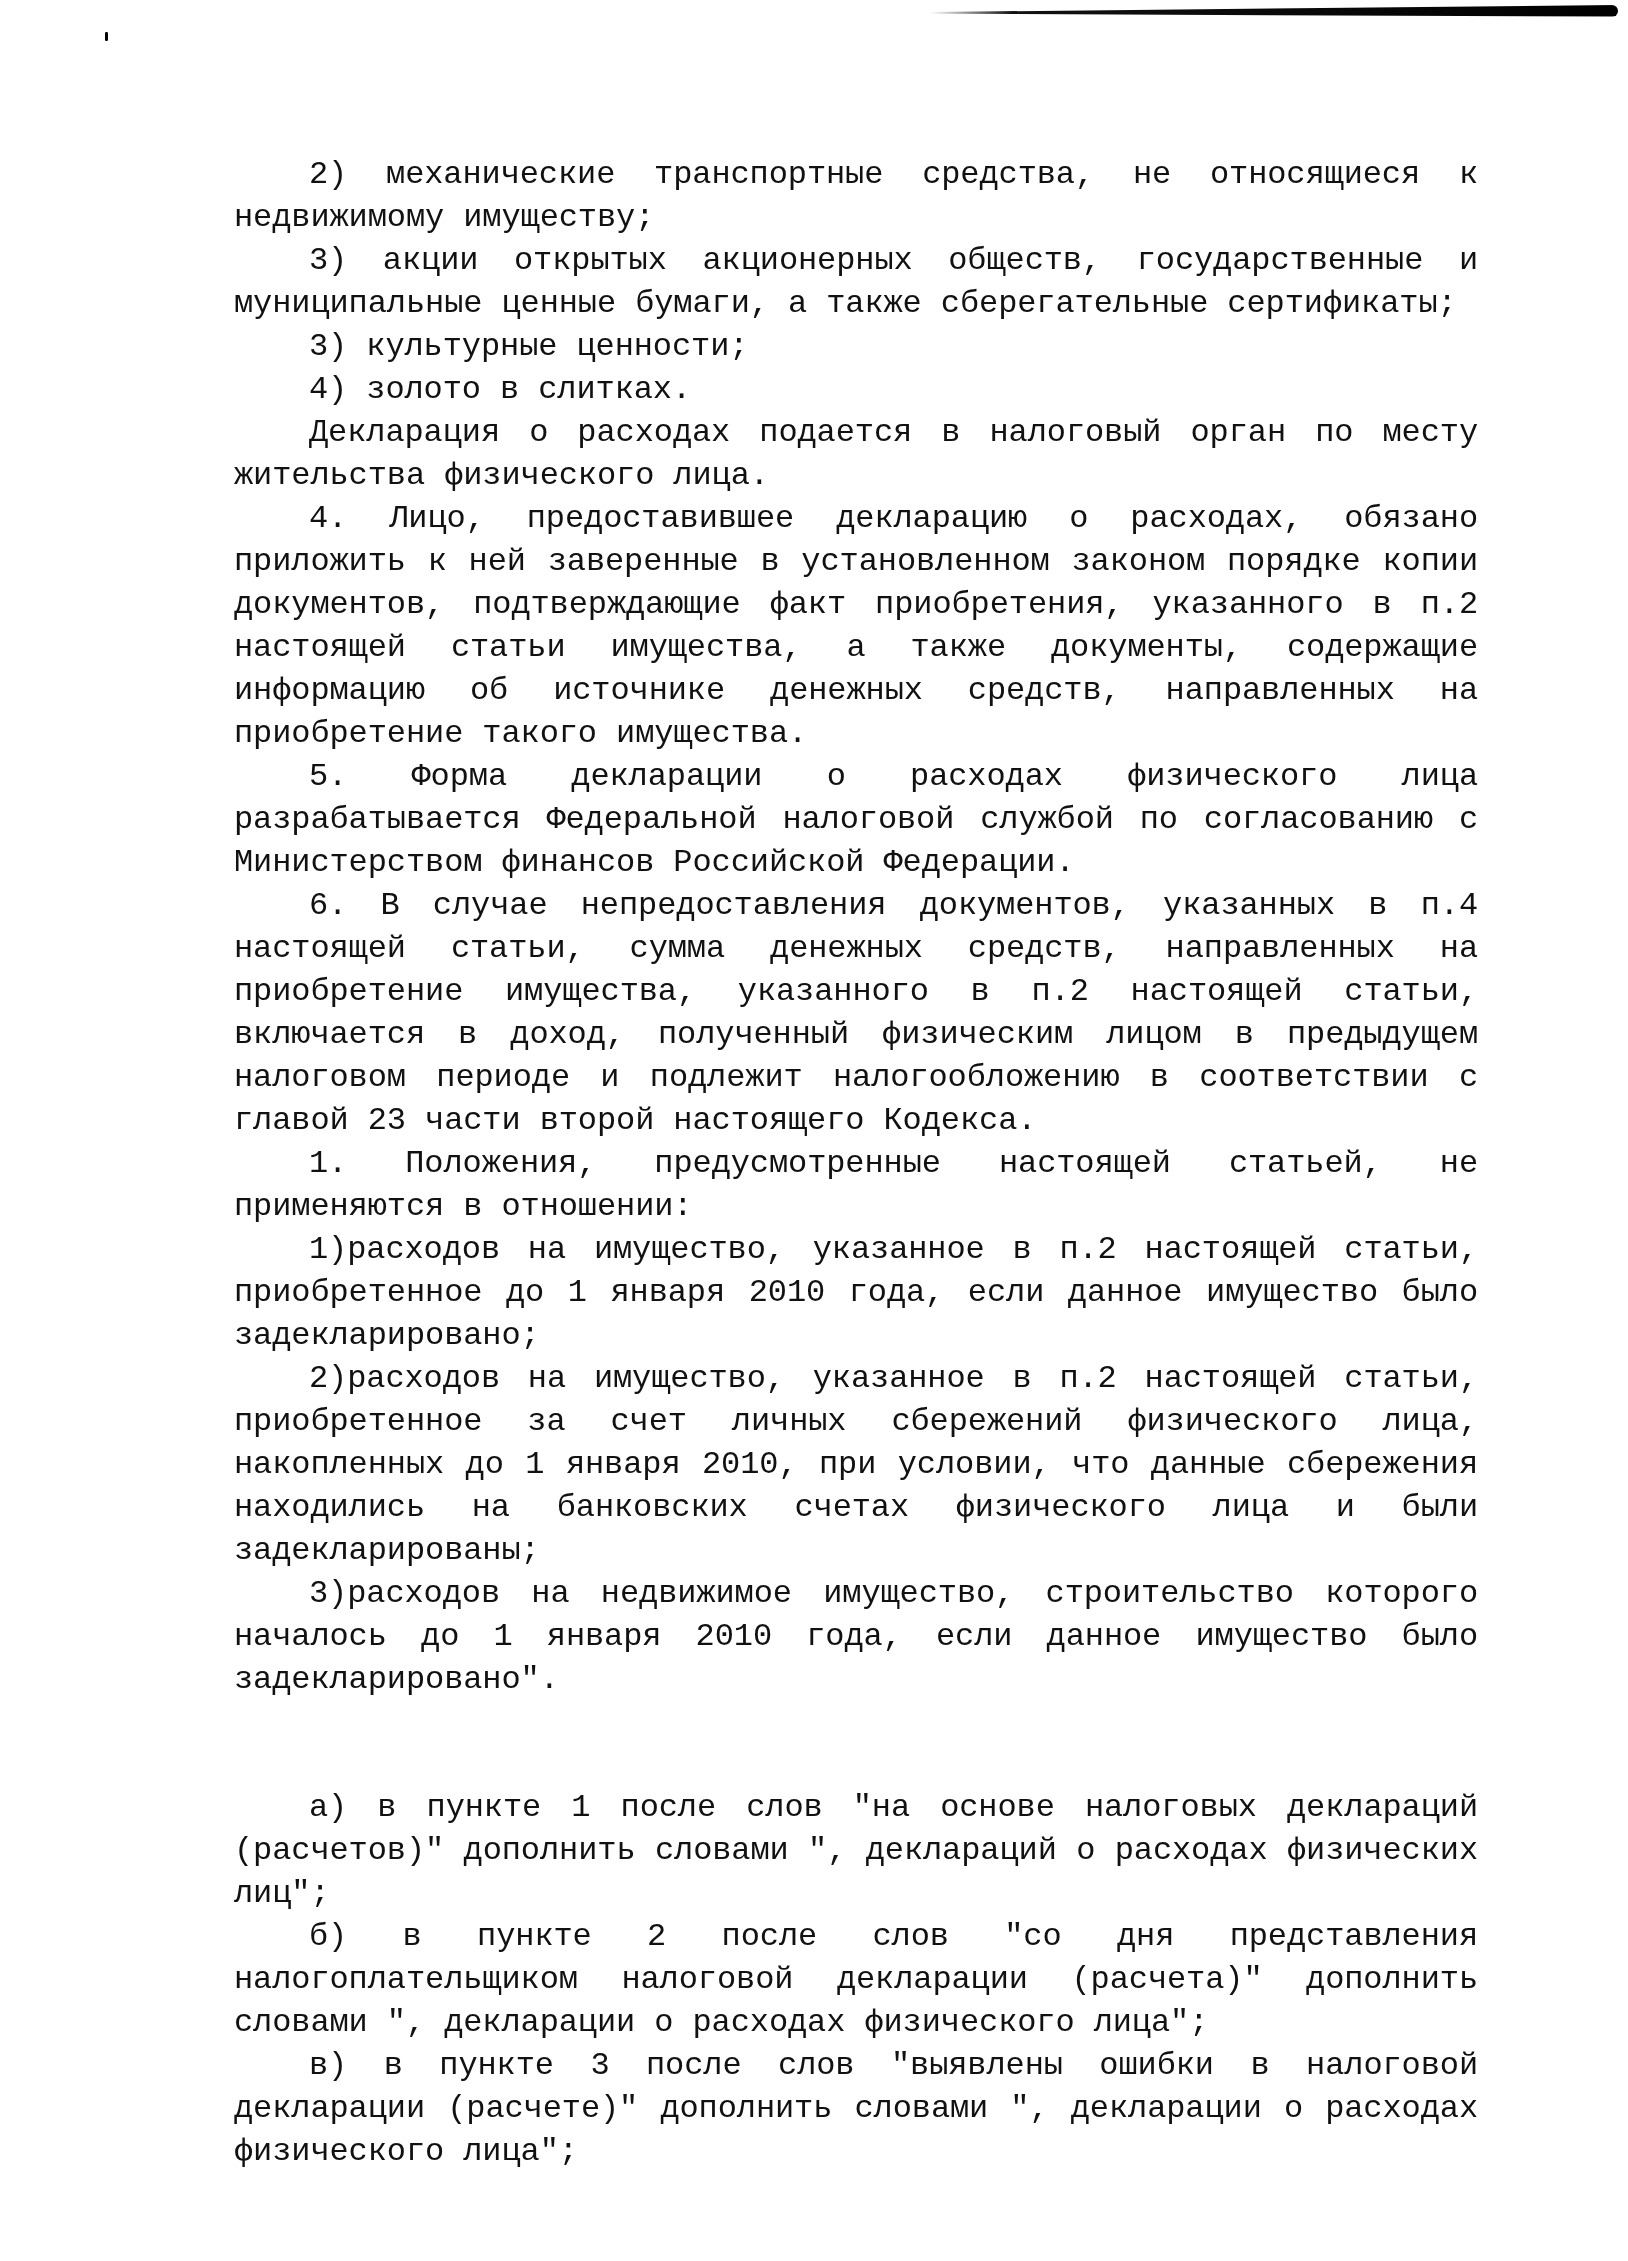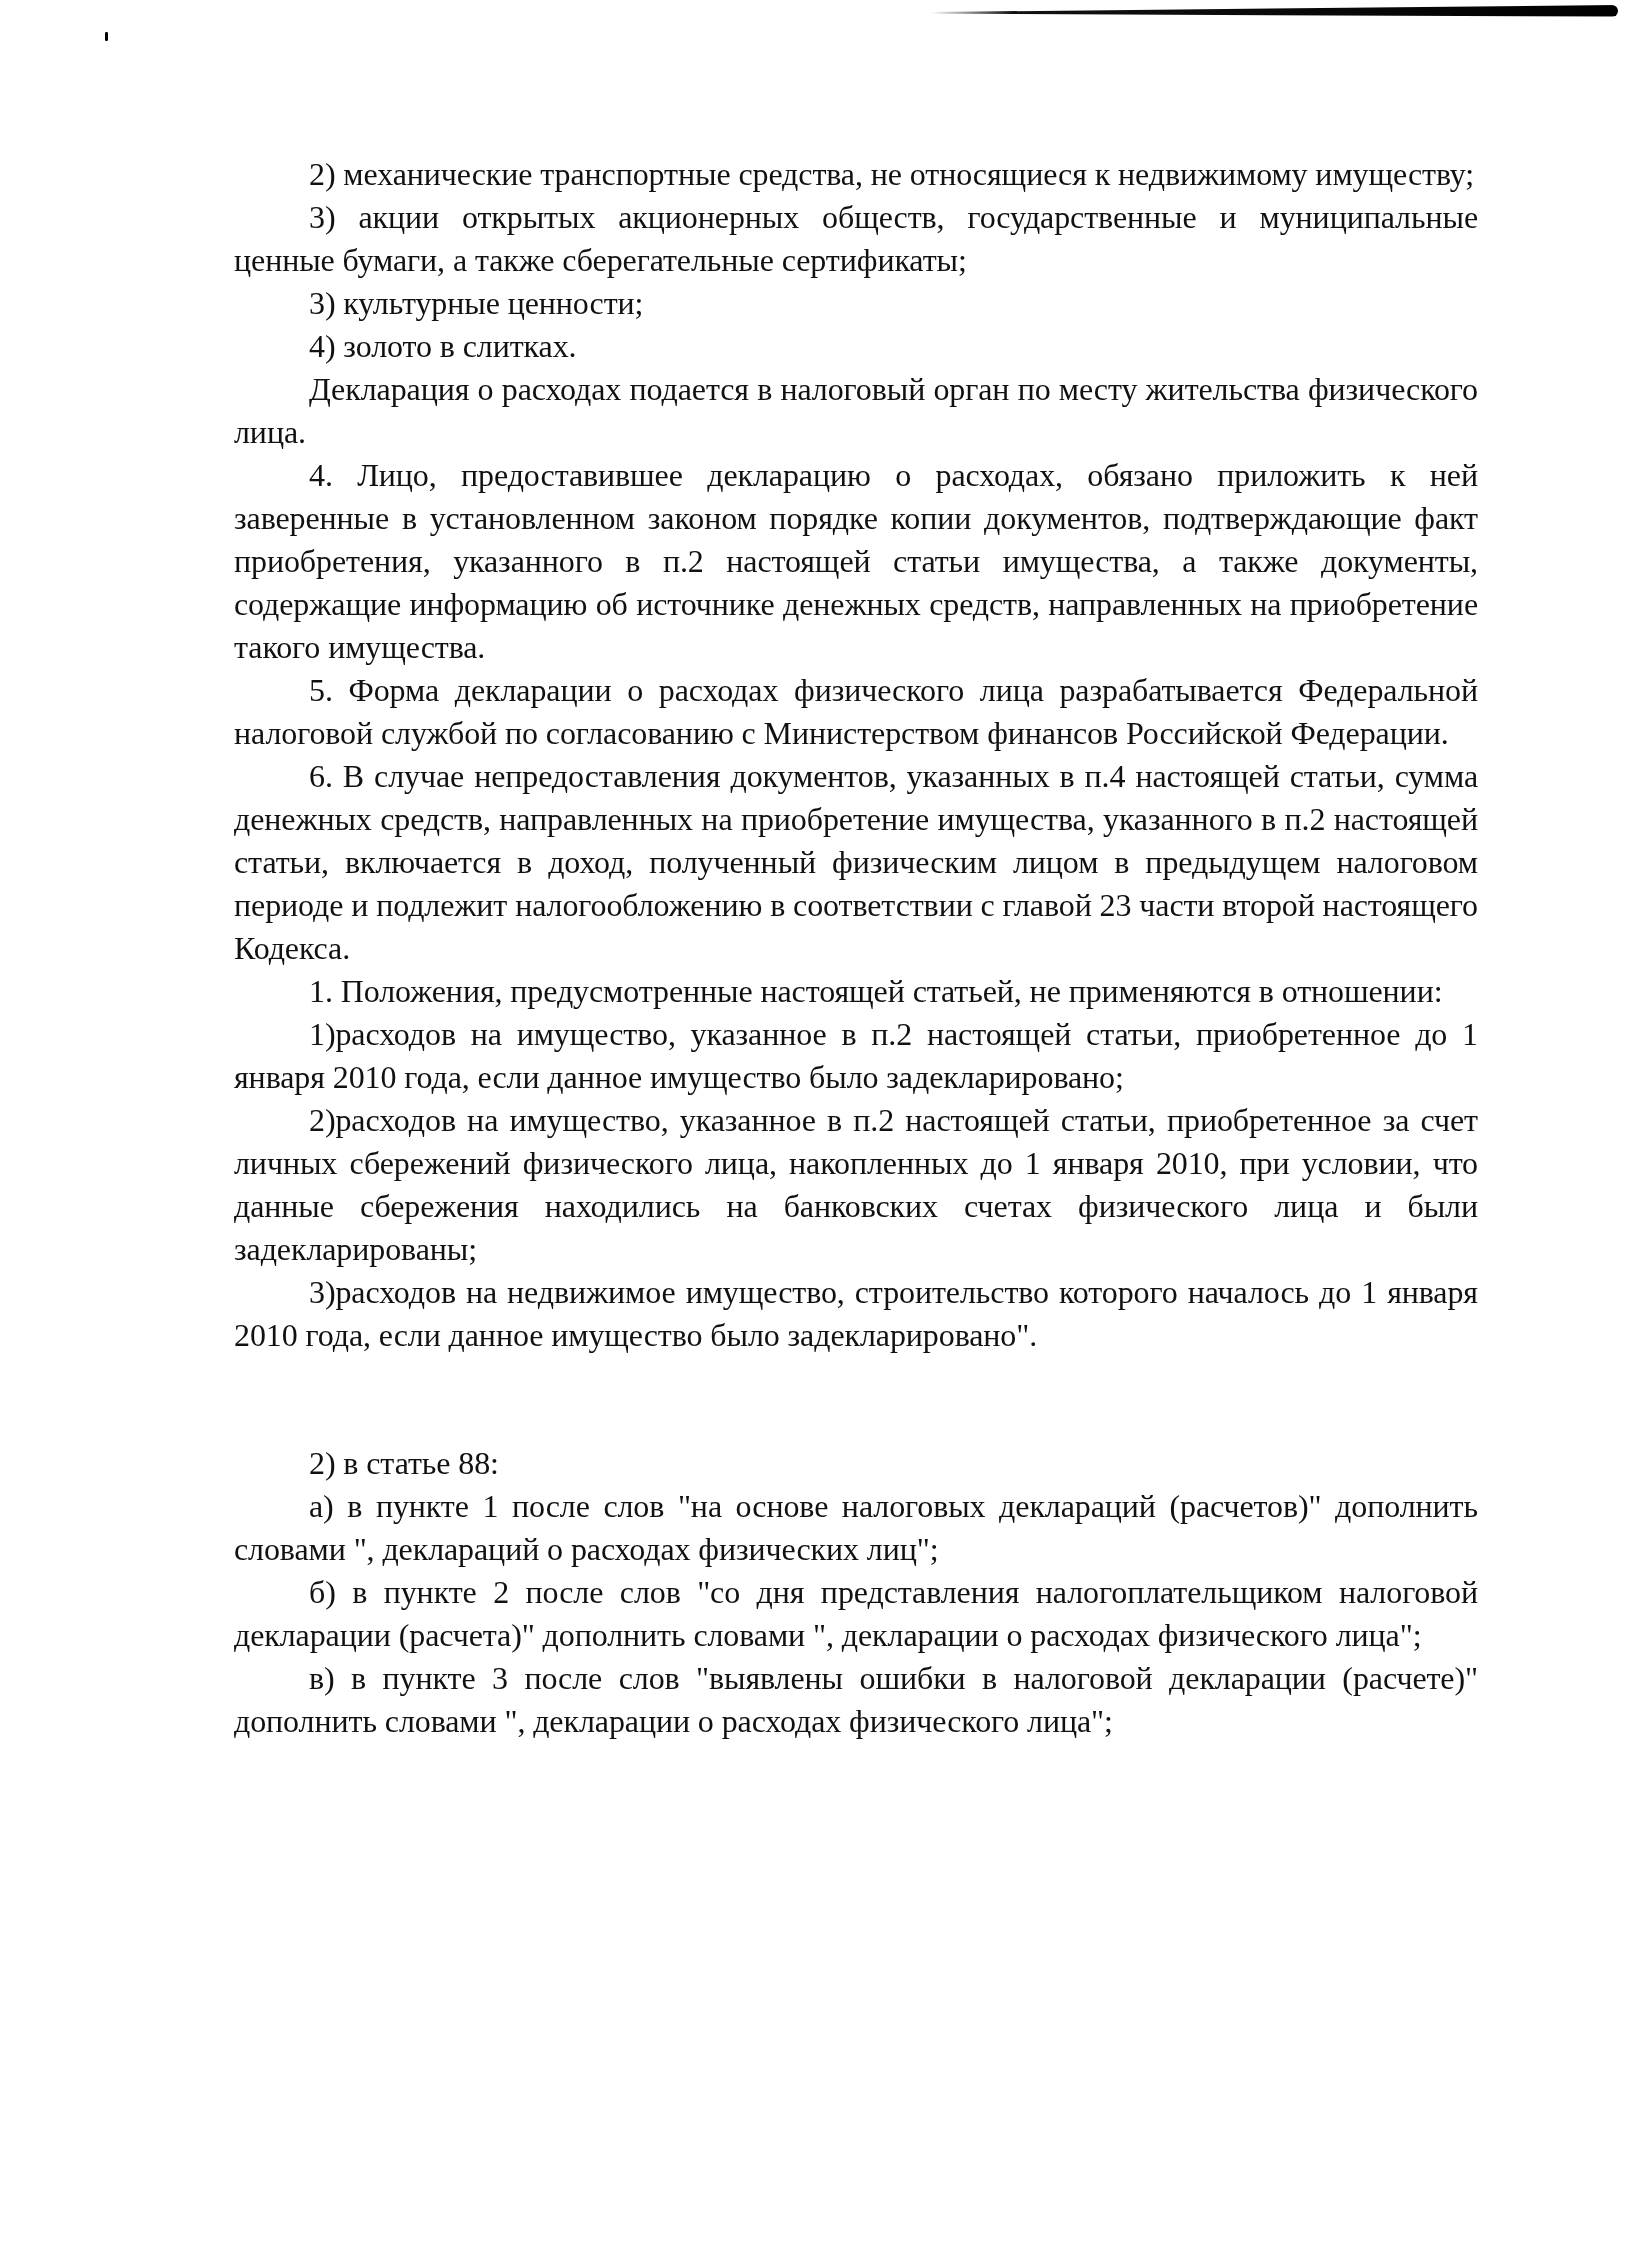--- a/index.html
+++ b/index.html
@@ -40,20 +40,21 @@
     top: 153px;
     width: 1244px;
   }
   .para {
     font-size: 32px;
     line-height: 43px;
     text-align: justify;
     text-indent: 75px;
     margin: 0;
     letter-spacing: -0.1px;
+    font-family: Liberation Mono, monospace;
   }
   .gap {
     height: 85px;
   }
 </style>
 </head>
 <body>
 
 <div class="scan-bar"></div>
 <div class="scan-dot"></div>
@@ -70,19 +71,18 @@
     <p class="para">6. В случае непредоставления документов, указанных в п.4 настоящей статьи, сумма денежных средств, направленных на приобретение имущества, указанного в п.2 настоящей статьи, включается в доход, полученный физическим лицом в предыдущем налоговом периоде и подлежит налогообложению в соответствии с главой 23 части второй настоящего Кодекса.</p>
     <p class="para">1. Положения, предусмотренные настоящей статьей, не применяются в отношении:</p>
     <p class="para">1)расходов на имущество, указанное в п.2 настоящей статьи, приобретенное до 1 января 2010 года, если данное имущество было задекларировано;</p>
     <p class="para">2)расходов на имущество, указанное в п.2 настоящей статьи, приобретенное за счет личных сбережений физического лица, накопленных до 1 января 2010, при условии, что данные сбережения находились на банковских счетах физического лица и были задекларированы;</p>
     <p class="para">3)расходов на недвижимое имущество, строительство которого началось до 1 января 2010 года, если данное имущество было задекларировано".</p>
   </div>
 
   <div class="gap"></div>
 
   <div>
-    <p class="para">2) в статье 88:</p>
     <p class="para">а) в пункте 1 после слов "на основе налоговых деклараций (расчетов)" дополнить словами ", деклараций о расходах физических лиц";</p>
     <p class="para">б) в пункте 2 после слов "со дня представления налогоплательщиком налоговой декларации (расчета)" дополнить словами ", декларации о расходах физического лица";</p>
     <p class="para">в) в пункте 3 после слов "выявлены ошибки в налоговой декларации (расчете)" дополнить словами ", декларации о расходах физического лица";</p>
   </div>
 </div>
 
 
 </body></html>

